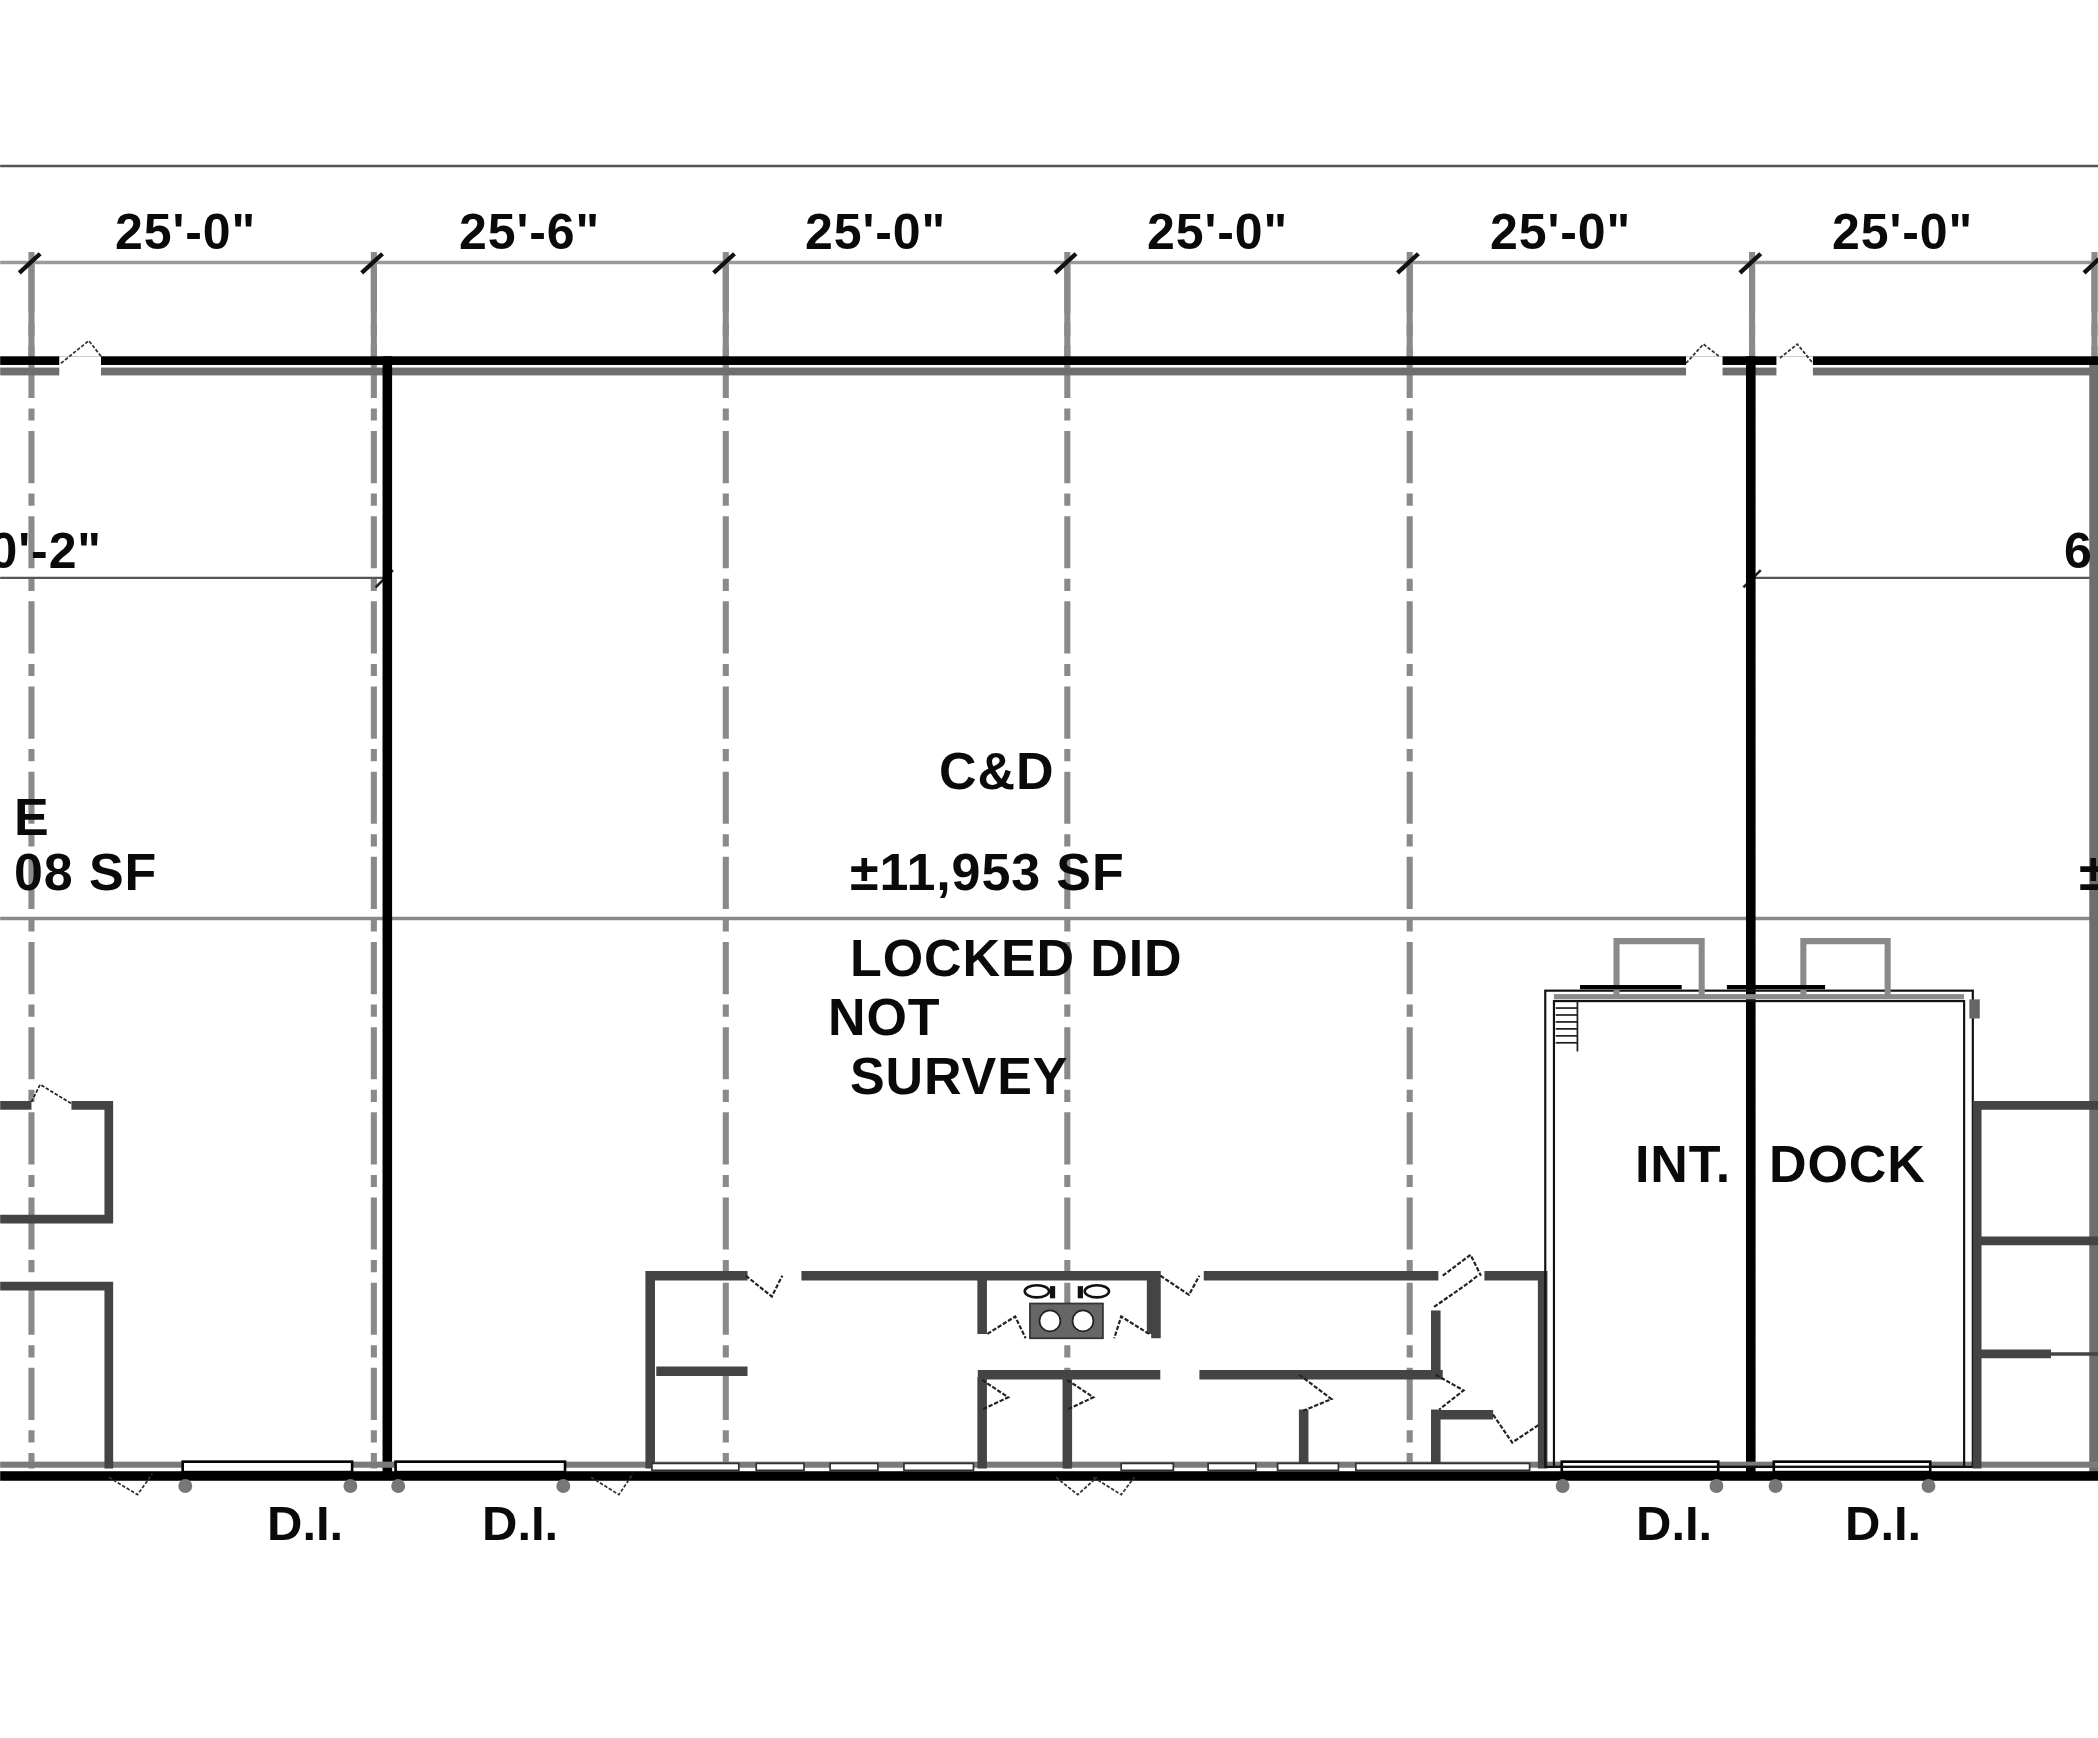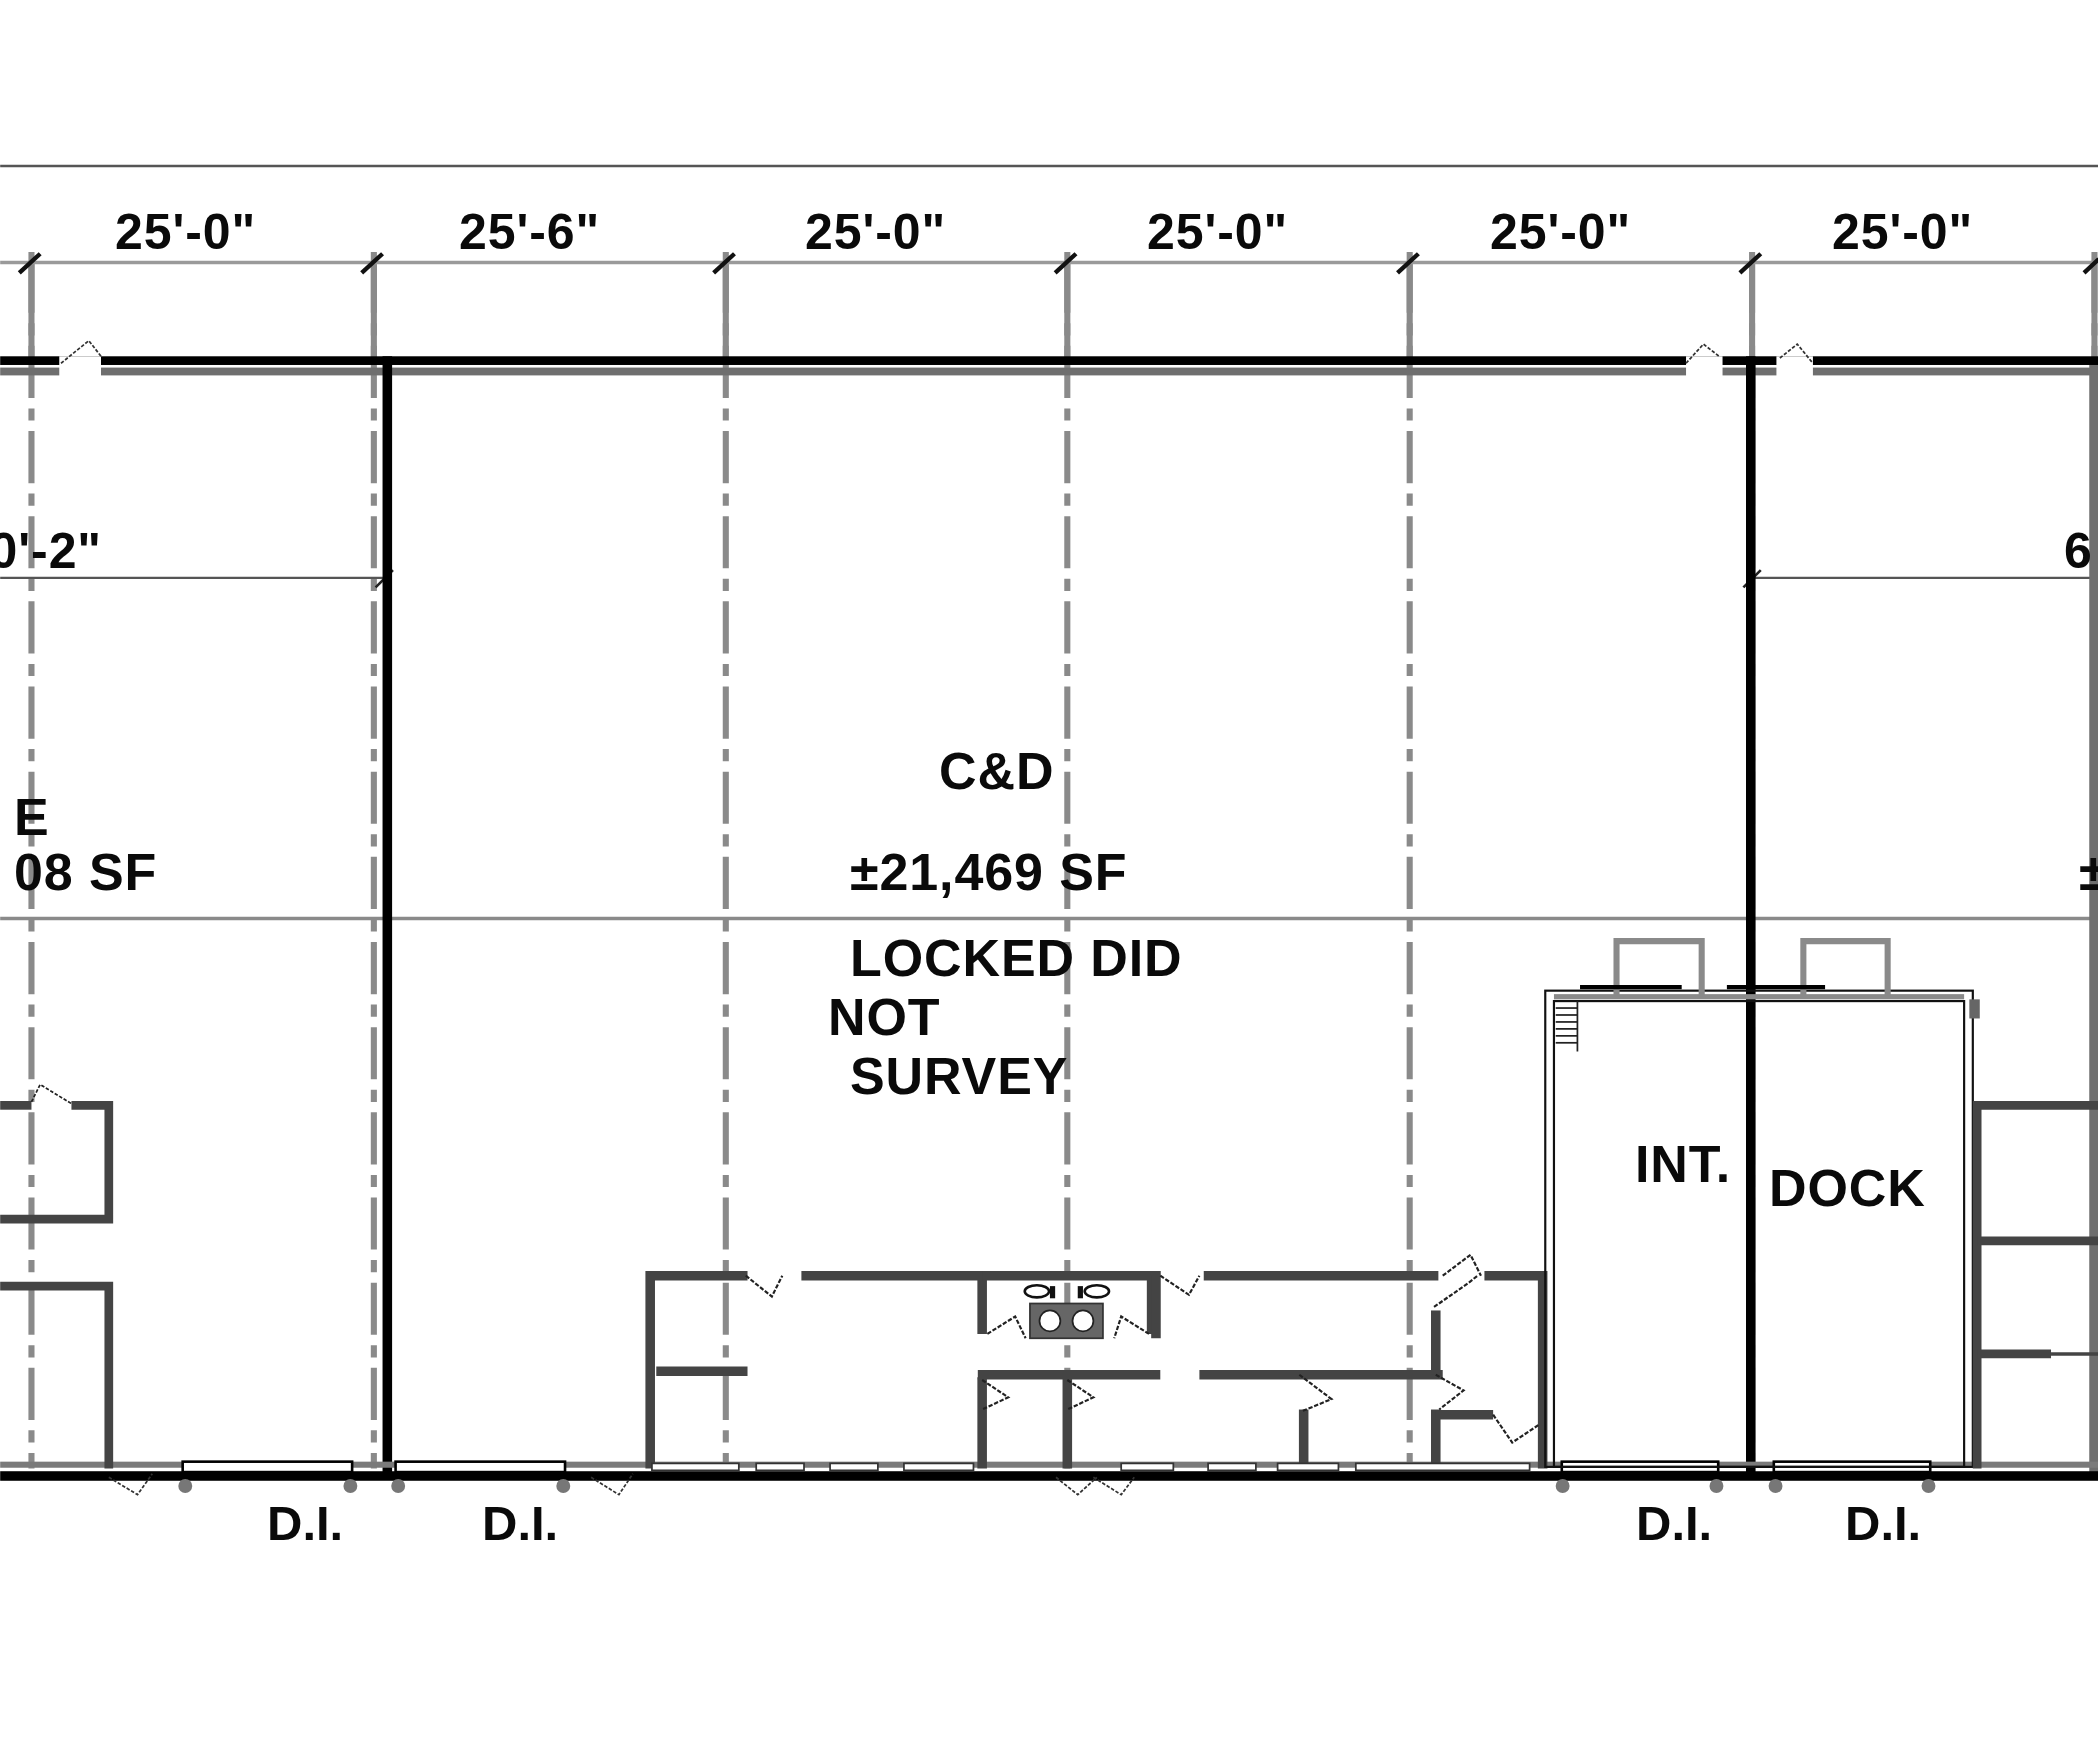--- a/index.html
+++ b/index.html
@@ -202,27 +202,27 @@
 <div class="lbl dim" style="left:1490px; top:207px;">25'-0"</div>
 <div class="lbl dim" style="left:1832px; top:207px;">25'-0"</div>
 
 <div class="lbl dim" style="left:-10.4px; top:526px;">0'-2"</div>
 <div class="lbl dim" style="left:2064px; top:526px;">6</div>
 
 <div class="lbl room" style="left:14px; top:791px;">E</div>
 <div class="lbl room" style="left:14px; top:846px;">08 SF</div>
 
 <div class="lbl room" style="left:939px; top:745px;">C&amp;D</div>
-<div class="lbl room" style="left:850px; top:846px;">±21,469 SF</div>
+<div class="lbl room" style="left:850px; top:846px;">±11,953 SF</div>
 <div class="lbl room" style="left:850px; top:932px;">LOCKED DID</div>
 <div class="lbl room" style="left:828px; top:991px;">NOT</div>
 <div class="lbl room" style="left:850px; top:1050px;">SURVEY</div>
 
 <div class="lbl room" style="left:2079px; top:846px;">±</div>
 
 <div class="lbl room" style="left:1594px; top:1138px;margin-left:41px;">INT.</div>
-<div class="lbl room" style="left:1769px; top:1138px;margin-top:24px;">DOCK</div>
+<div class="lbl room" style="left:1769px; top:1138px;">DOCK</div>
 
 <div class="lbl di" style="left:235px; top:1499px;">D.I.</div>
 <div class="lbl di" style="left:450px; top:1499px;">D.I.</div>
 <div class="lbl di" style="left:1604px; top:1499px;">D.I.</div>
 <div class="lbl di" style="left:1813px; top:1499px;">D.I.</div>
 
 
 </body></html>

